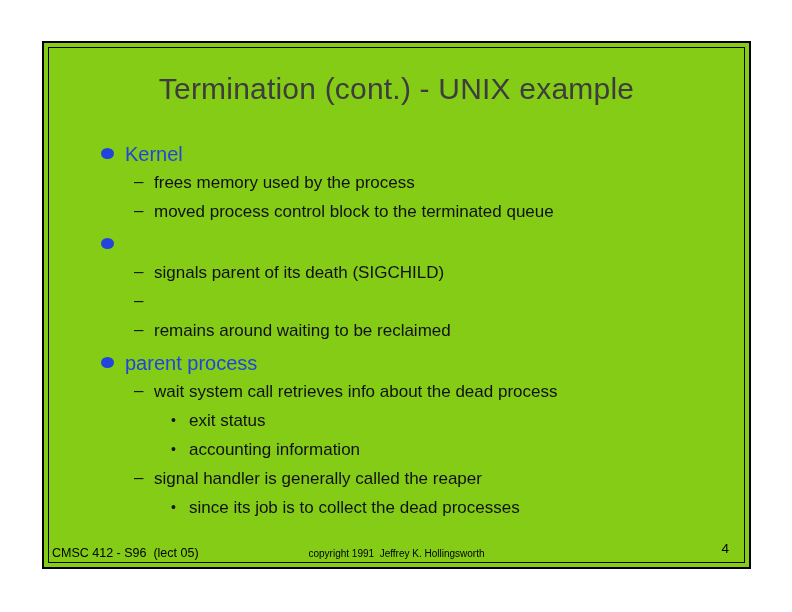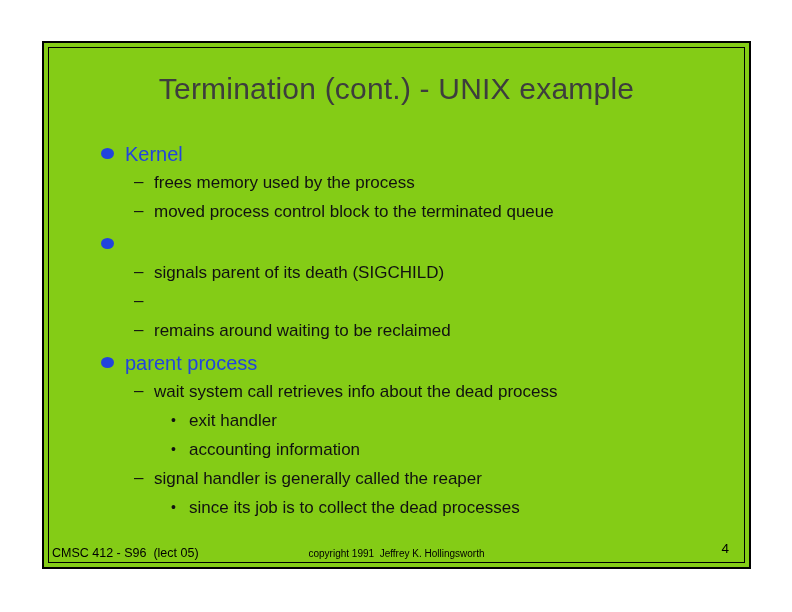--- a/index.html
+++ b/index.html
@@ -159,21 +159,21 @@
       <div class="row l0">
         <span class="bullet"></span>
         <span class="txt">parent process</span>
       </div>
       <div class="row l1">
         <span class="bullet">–</span>
         <span class="txt">wait system call retrieves info about the dead process</span>
       </div>
       <div class="row l2">
         <span class="bullet">•</span>
-        <span class="txt">exit handler</span>
+        <span class="txt">exit status</span>
       </div>
       <div class="row l2">
         <span class="bullet">•</span>
         <span class="txt">accounting information</span>
       </div>
       <div class="row l1">
         <span class="bullet">–</span>
         <span class="txt">signal handler is generally called the reaper</span>
       </div>
       <div class="row l2">

